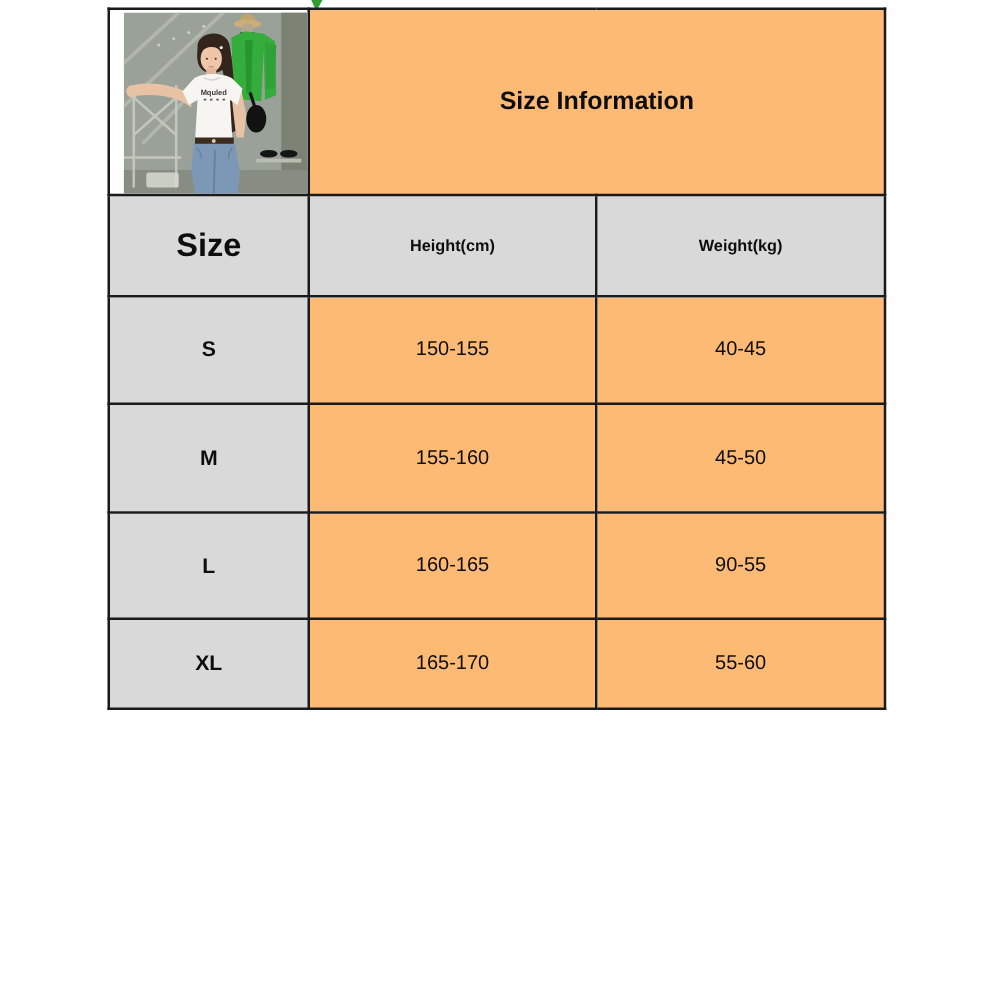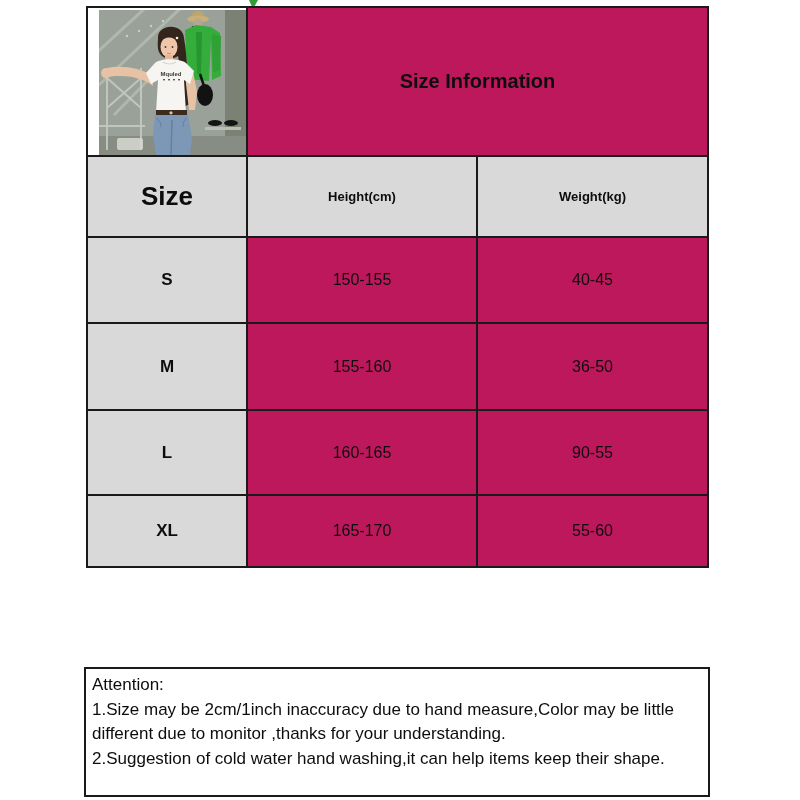--- a/index.html
+++ b/index.html
@@ -24,21 +24,21 @@
     position: absolute; left: 86px; top: 6px;
     border-collapse: collapse; table-layout: fixed;
     width: 621px;
   }
   .size-table td {
     border: 2px solid #1a1a1a;
     text-align: center; vertical-align: middle;
     padding: 0; overflow: hidden;
   }
   .c-gray  { background: #d9d9d9; margin-top: 44px; }
-  .c-light { background: #be185d; }
+  .c-light { background: #fdba74; }
   .c-photo { background: #ffffff; vertical-align: top; }
 
   .title-cell   { font-size: 20px; font-weight: bold; }
   .size-header  { font-size: 26px; font-weight: bold; }
   .col-header   { font-size: 13px; font-weight: bold; }
   .size-label   { font-size: 17px; font-weight: bold; }
   .cell-value   { font-size: 16px; font-weight: normal; }
 
   .photo-svg { display: block; margin: 2px 0 0 11px; }
 
@@ -156,34 +156,29 @@
       </tr>
 
       <tr style="height:86px">
         <td class="c-gray size-label">S</td>
         <td class="c-light cell-value">150-155</td>
         <td class="c-light cell-value">40-45</td>
       </tr>
       <tr style="height:87px">
         <td class="c-gray size-label">M</td>
         <td class="c-light cell-value">155-160</td>
-        <td class="c-light cell-value">36-50</td>
+        <td class="c-light cell-value">45-50</td>
       </tr>
       <tr style="height:85px">
         <td class="c-gray size-label">L</td>
         <td class="c-light cell-value">160-165</td>
         <td class="c-light cell-value">90-55</td>
       </tr>
       <tr style="height:72px">
         <td class="c-gray size-label">XL</td>
         <td class="c-light cell-value">165-170</td>
         <td class="c-light cell-value">55-60</td>
       </tr>
     </tbody>
   </table>
 
-  <div class="attention-box">
-    <p>Attention:</p>
-    <p>1.Size may be 2cm/1inch inaccuracy due to hand measure,Color may be little different due to monitor ,thanks for your understanding.</p>
-    <p>2.Suggestion of cold water hand washing,it can help items keep their shape.</p>
-  </div>
 
 </div>
 
 </body></html>

